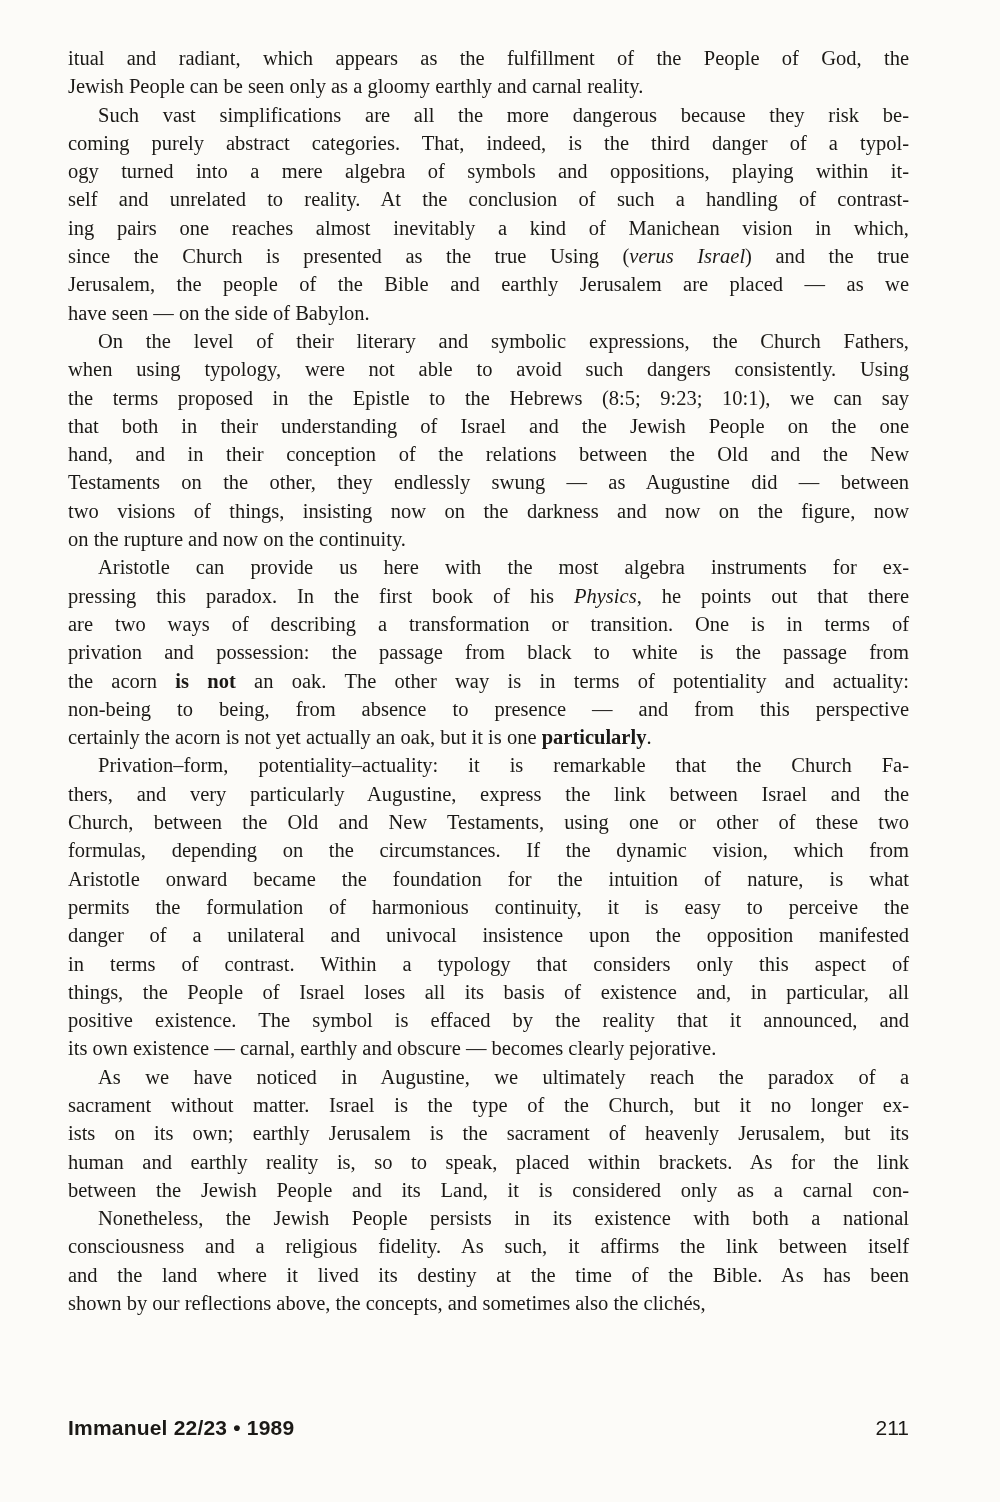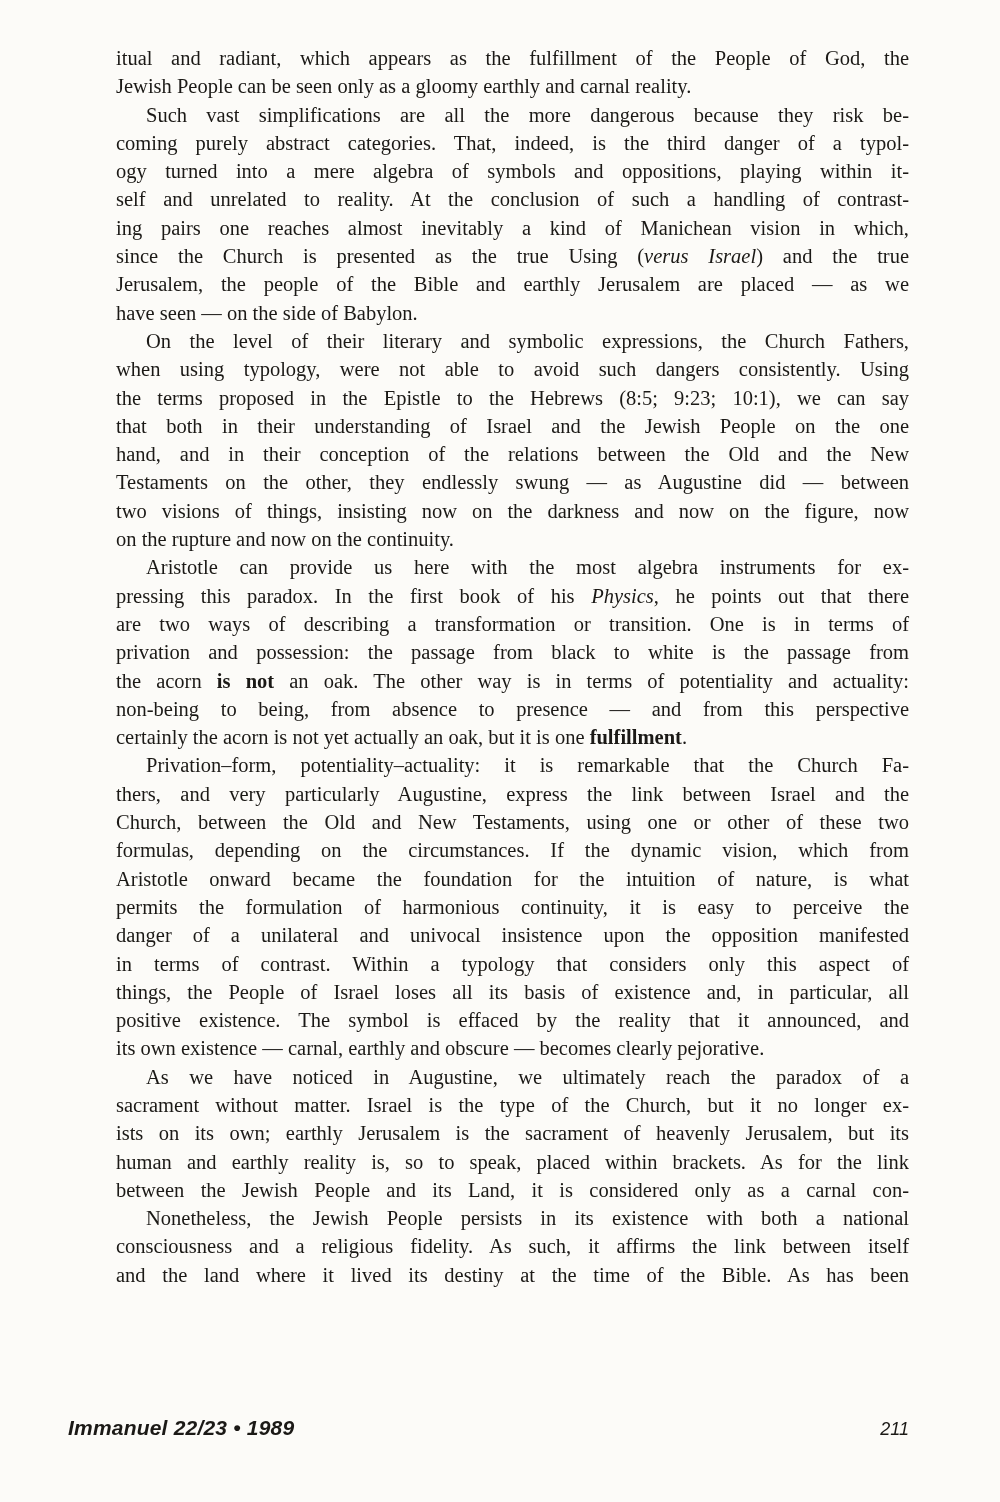--- a/index.html
+++ b/index.html
@@ -27,51 +27,49 @@
     font-size: 20.5px;
     line-height: 28.3px;
   }
   .para {
     margin: 0;
     padding: 0;
   }
   .line {
     text-align: justify;
     text-align-last: justify;
-    margin-left: 48px;
     -moz-text-align-last: justify;
   }
   .line.last {
     text-align-last: left;
     -moz-text-align-last: left;
   }
   .para.indent .line:first-child {
     text-indent: 30px;
   }
   .it { font-style: italic; }
   .bd { font-weight: bold; }
   .footer {
     position: absolute;
     left: 68px;
     top: 1416px;
     width: 841px;
     display: flex;
     justify-content: space-between;
     align-items: baseline;
     font-family: "Liberation Sans", sans-serif;
-    font-style: italic;
   }
   .journal {
     font-weight: bold;
     font-size: 21px;
     letter-spacing: 0.2px;
   }
   .pagenum {
     font-weight: 500;
-    font-size: 18px;
+    font-size: 21px;
   }
 </style>
 </head>
 <body>
 
 <div class="page">
   <div class="text-block">
       <div class="para">
         <div class="line"><span>itual and radiant, which appears as the fulfillment of the People of God, the</span></div>
         <div class="line last"><span>Jewish People can be seen only as a gloomy earthly and carnal reality.</span></div>
@@ -96,21 +94,21 @@
         <div class="line"><span>two visions of things, insisting now on the darkness and now on the figure, now</span></div>
         <div class="line last"><span>on the rupture and now on the continuity.</span></div>
       </div>
       <div class="para indent">
         <div class="line"><span>Aristotle can provide us here with the most algebra instruments for ex-</span></div>
         <div class="line"><span>pressing this paradox. In the first book of his </span><span class="it">Physics</span><span>, he points out that there</span></div>
         <div class="line"><span>are two ways of describing a transformation or transition. One is in terms of</span></div>
         <div class="line"><span>privation and possession: the passage from black to white is the passage from</span></div>
         <div class="line"><span>the acorn </span><span class="bd">is not</span><span> an oak. The other way is in terms of potentiality and actuality:</span></div>
         <div class="line"><span>non-being to being, from absence to presence — and from this perspective</span></div>
-        <div class="line last"><span>certainly the acorn is not yet actually an oak, but it is one </span><span class="bd">fulfillment</span><span>.</span></div>
+        <div class="line last"><span>certainly the acorn is not yet actually an oak, but it is one </span><span class="bd">particularly</span><span>.</span></div>
       </div>
       <div class="para indent">
         <div class="line"><span>Privation–form, potentiality–actuality: it is remarkable that the Church Fa-</span></div>
         <div class="line"><span>thers, and very particularly Augustine, express the link between Israel and the</span></div>
         <div class="line"><span>Church, between the Old and New Testaments, using one or other of these two</span></div>
         <div class="line"><span>formulas, depending on the circumstances. If the dynamic vision, which from</span></div>
         <div class="line"><span>Aristotle onward became the foundation for the intuition of nature, is what</span></div>
         <div class="line"><span>permits the formulation of harmonious continuity, it is easy to perceive the</span></div>
         <div class="line"><span>danger of a unilateral and univocal insistence upon the opposition manifested</span></div>
         <div class="line"><span>in terms of contrast. Within a typology that considers only this aspect of</span></div>
@@ -122,19 +120,20 @@
         <div class="line"><span>As we have noticed in Augustine, we ultimately reach the paradox of a</span></div>
         <div class="line"><span>sacrament without matter. Israel is the type of the Church, but it no longer ex-</span></div>
         <div class="line"><span>ists on its own; earthly Jerusalem is the sacrament of heavenly Jerusalem, but its</span></div>
         <div class="line"><span>human and earthly reality is, so to speak, placed within brackets. As for the link</span></div>
         <div class="line"><span>between the Jewish People and its Land, it is considered only as a carnal con-</span></div>
       </div>
       <div class="para indent">
         <div class="line"><span>Nonetheless, the Jewish People persists in its existence with both a national</span></div>
         <div class="line"><span>consciousness and a religious fidelity. As such, it affirms the link between itself</span></div>
         <div class="line"><span>and the land where it lived its destiny at the time of the Bible. As has been</span></div>
+        <div class="line last"><span>shown by our reflections above, the concepts, and sometimes also the clichés,</span></div>
       </div>
     </div>
   <div class="footer">
     <span class="journal">Immanuel 22/23 • 1989</span>
     <span class="pagenum">211</span>
   </div>
 </div>
 
 </body></html>

